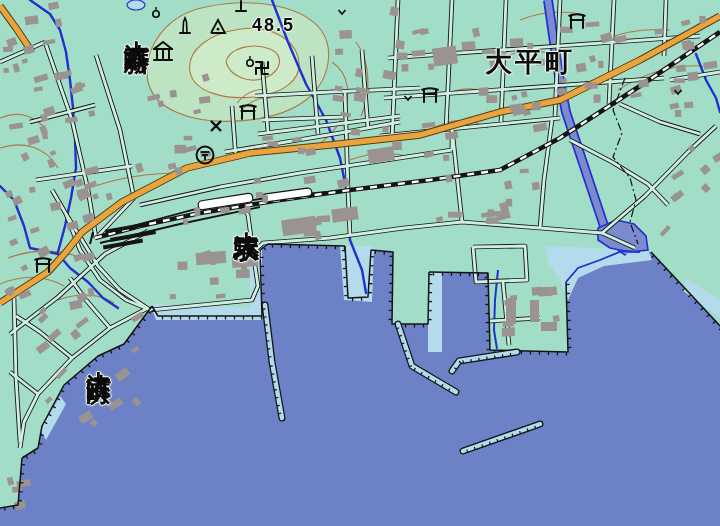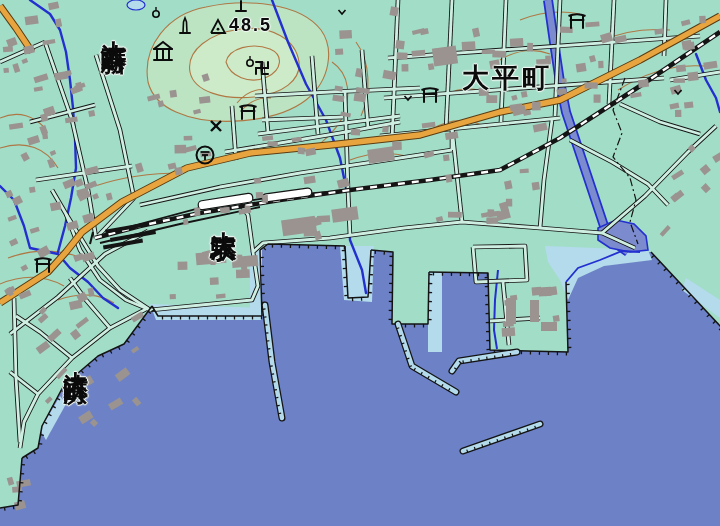--- a/index.html
+++ b/index.html
@@ -4,26 +4,26 @@
 <style>
   :root{
     --land:#a2ddc8; --water:#6d82c6; --shallow:#b3dbec; --hill:#bce4c3; --hill2:#cdebc9;
     --roadfill:#cfeee2; --orange:#e8a53f; --river:#2330cf; --bldg:#9a9390; --contour:#b0713c; --ink:#141414;
   }
   html,body{margin:0;padding:0;background:#222;}
   #viewport{position:relative;width:720px;height:526px;overflow:hidden;background:var(--land);
             font-family:"Liberation Sans","DejaVu Sans",sans-serif;}
   #mapsvg{position:absolute;left:0;top:0;}
   .maplabel{position:absolute;color:#0b0b0b;font-weight:600;white-space:pre;
-    text-shadow:-1px 0 #eef7f1,1px 0 #eef7f1,0 -1px #eef7f1,0 1px #eef7f1,0 0 3px #ffffff;}
+    text-shadow:-1px 0 #eef7f1,1px 0 #eef7f1,0 -1px #eef7f1,0 1px #eef7f1,0 0 3px #ffffff;margin-left:23px;}
   .v{writing-mode:vertical-rl;text-orientation:upright;}
   #lbl-shinmachi{left:97px;top:20px;font-size:26px;letter-spacing:3px;}
   #lbl-station{left:207px;top:211px;font-size:26px;letter-spacing:3px;}
   #lbl-hamamachi{left:60px;top:350px;font-size:25px;letter-spacing:4px;}
-  #lbl-taiheicho{left:462px;top:60px;font-size:27px;letter-spacing:3px;}
+  #lbl-taiheicho{left:462px;top:44px;font-size:27px;letter-spacing:3px;}
   #lbl-elevation{left:229px;top:15px;font-size:18px;letter-spacing:2px;}
 </style>
 </head>
 <body>
 
 <div id="viewport">
   <svg id="mapsvg" width="720" height="526" viewBox="0 0 720 526">
     <g id="g-land">
         <rect x="0" y="0" width="720" height="526" fill="var(--land)"></rect>
       </g>

